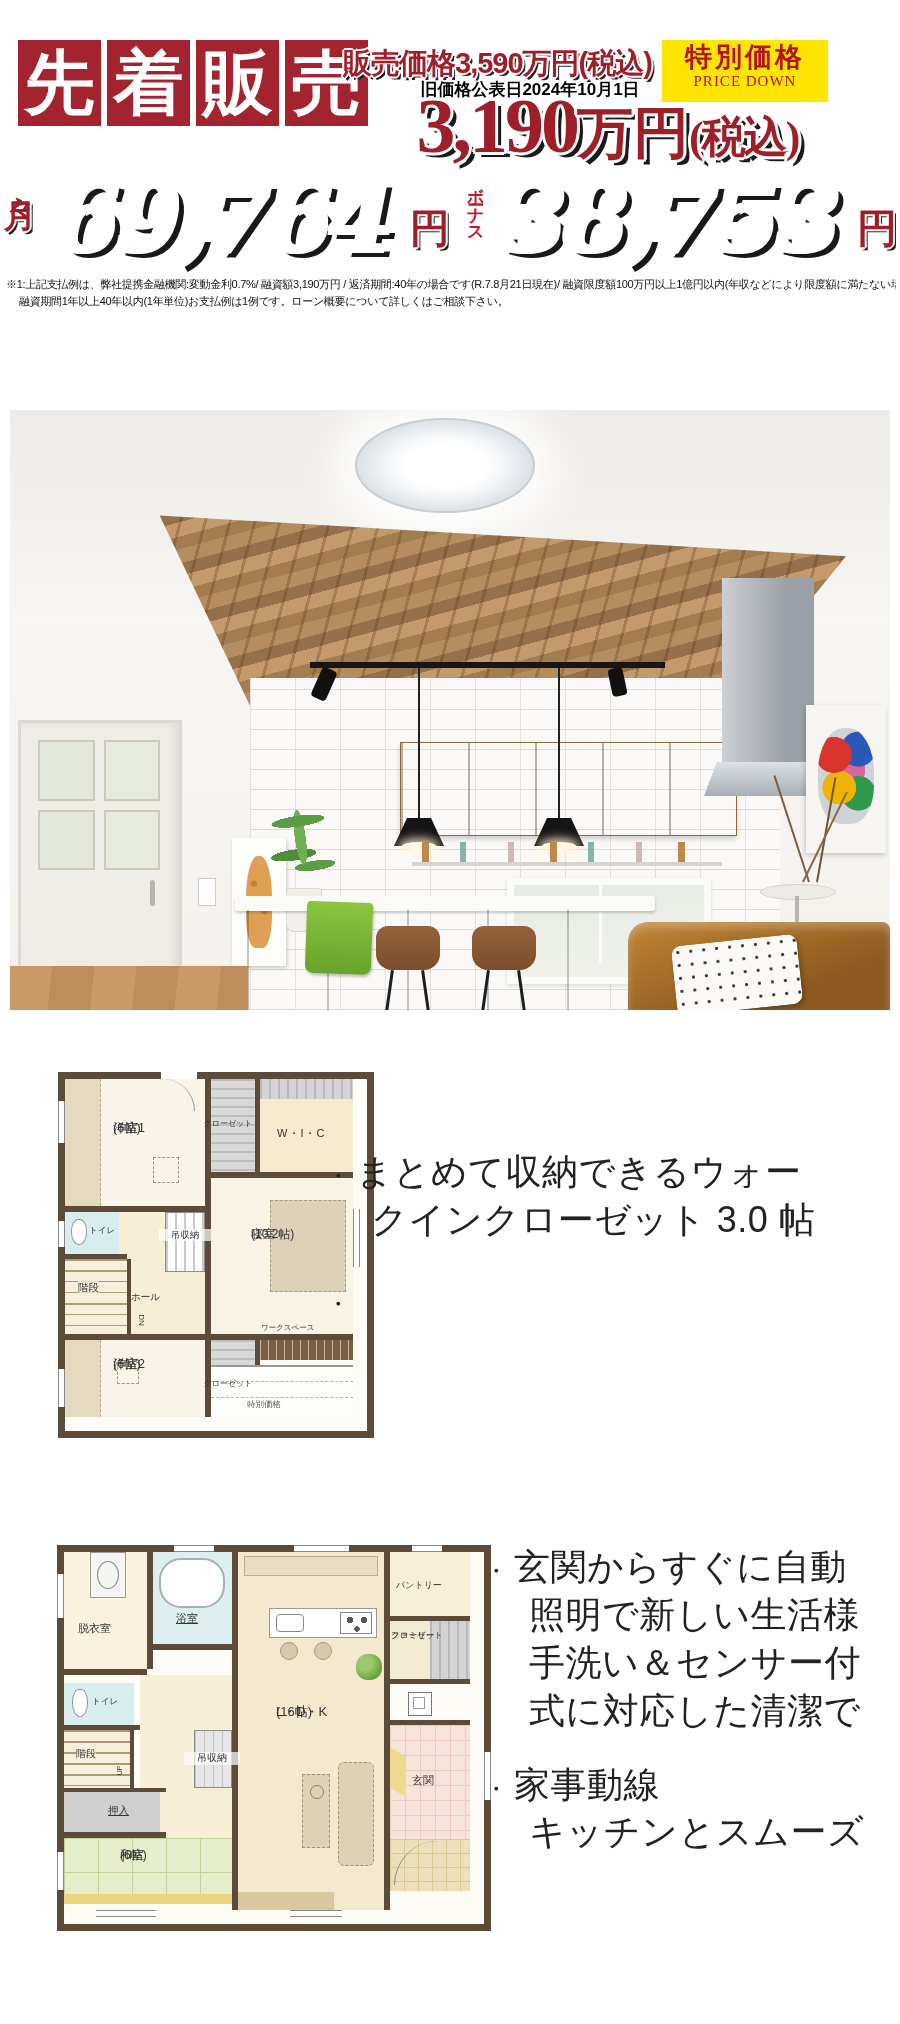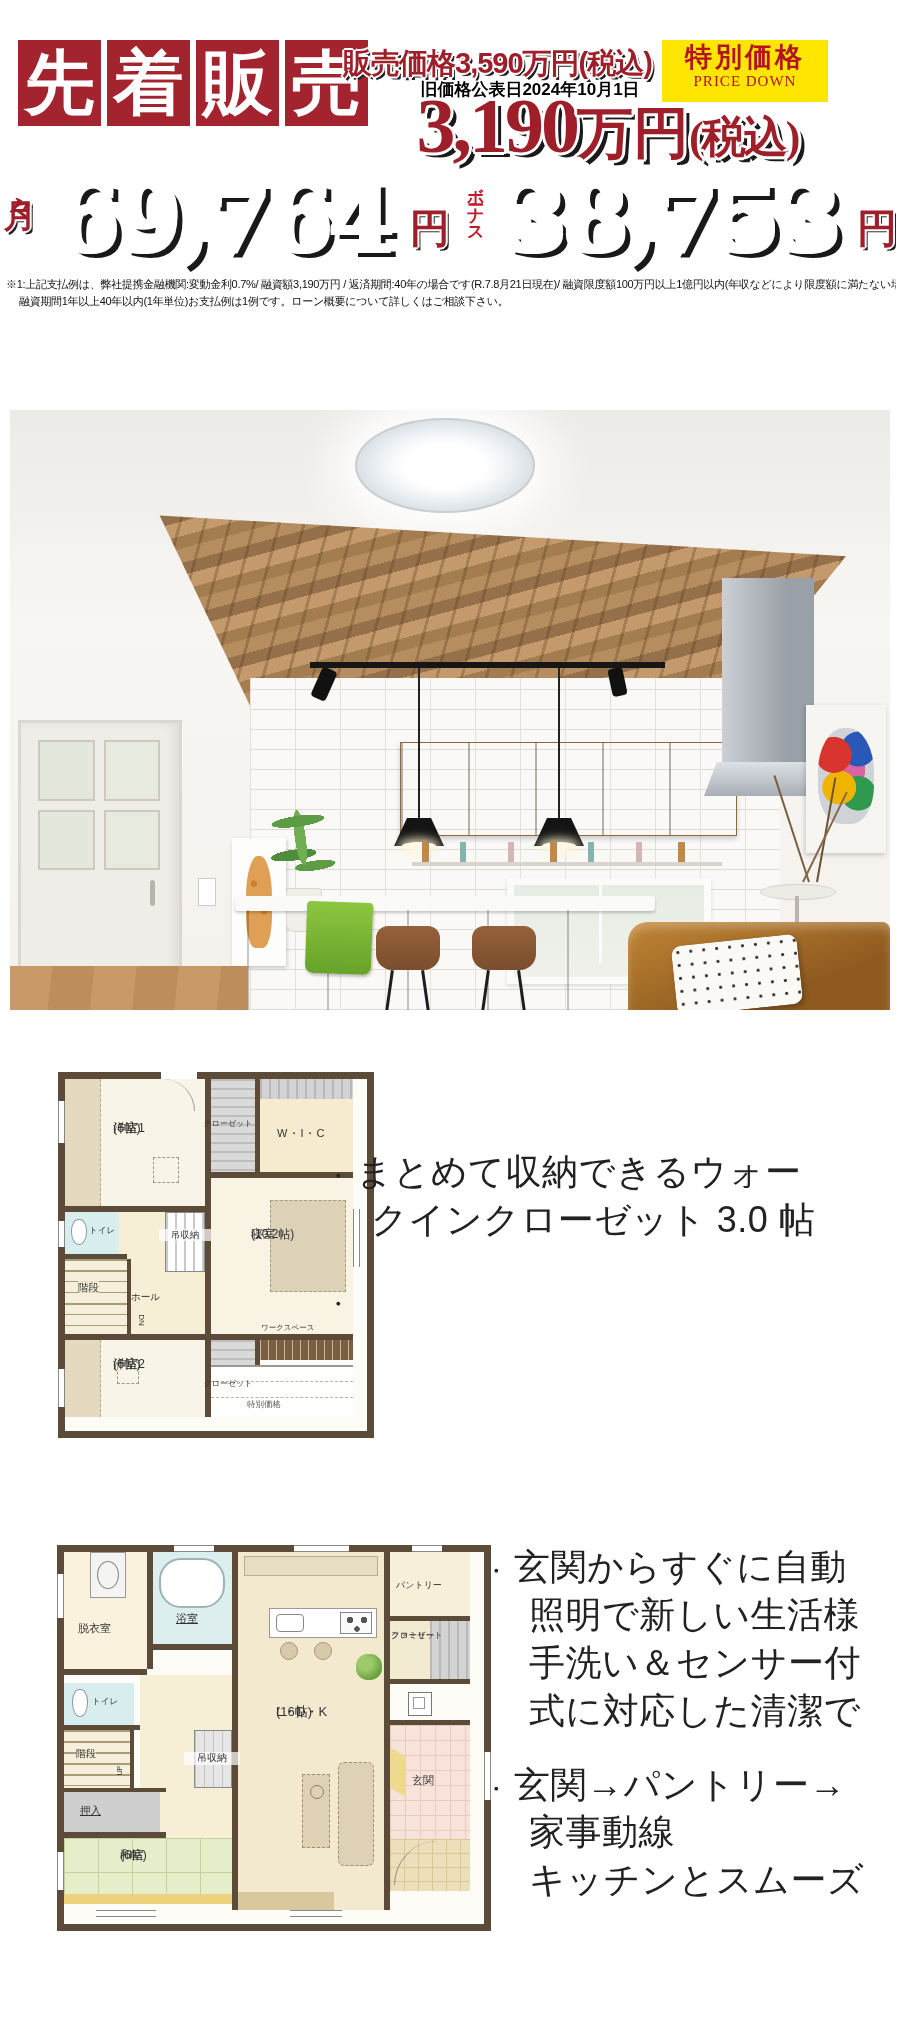--- a/index.html
+++ b/index.html
@@ -28,21 +28,21 @@
   .np-num{font-size:78px;letter-spacing:-3px;}
   .np-unit{font-size:56px;}
   .np-tax{font-size:44px;letter-spacing:-2px;}
 
   .payments{position:absolute;left:4px;top:176px;width:893px;display:flex;
             align-items:flex-end;justify-content:space-between;}
   .vlabel{writing-mode:vertical-rl;text-orientation:upright;font-weight:bold;line-height:1;}
   .v-month{font-size:33px;height:78px;margin-bottom:4px;}
   .v-bonus{font-size:17px;height:78px;margin-bottom:4px;color:#c21a28;
            text-shadow:1px 1px 0 #fff,-1px -1px 0 #fff;}
-  .amount{font-family:"DejaVu Serif",serif;font-weight:bold;
+  .amount{font-family:"DejaVu Serif",serif;font-style:italic;font-weight:bold;
           font-size:94px;line-height:0.84;letter-spacing:-4px;color:#c43a1f;
           text-shadow:-2px -2px 0 #fff,2px -2px 0 #fff,-2px 2px 0 #fff,2px 2px 0 #fff,7px 6px 0 #191919;}
   @supports (-webkit-background-clip:text){
     .amount{background:linear-gradient(180deg,#e8622c 12%,#d8431f 45%,#8d181c 88%);
             -webkit-background-clip:text;-webkit-text-fill-color:transparent;}
   }
   .yen{font-size:40px;margin:0 0 2px 2px;}
   .disclaimer{position:absolute;left:6px;top:276px;width:890px;font-size:11px;
               line-height:1.5;color:#111;letter-spacing:-0.3px;}
   .disclaimer div{white-space:nowrap;overflow:hidden;}
@@ -392,21 +392,21 @@
     <div class="pwin-v" style="left:-7px;top:300px;width:7px;height:38px;"></div>
     <div class="pwin" style="left:32px;top:358px;width:60px;height:7px;"></div>
     <div class="pwin" style="left:226px;top:358px;width:52px;height:7px;"></div>
     <div class="pwin-v" style="left:420px;top:200px;width:7px;height:48px;"></div>
 
     <div class="rlabel" style="left:14px;top:70px;font-size:11px;">脱衣室</div>
     <div class="rlabel" style="left:112px;top:60px;font-size:11px;text-decoration:underline;">浴室</div>
     <div class="rlabel" style="left:28px;top:144px;font-size:8.5px;">トイレ</div>
     <div class="rlabel" style="left:12px;top:196px;font-size:10px;background:rgba(246,239,219,.8);">階段</div>
     <div class="rlabel" style="left:52px;top:214px;font-size:7px;transform:rotate(-90deg);">UP</div>
-    <div class="rlabel" style="left:16px;top:252px;font-size:10.5px;text-decoration:underline;">押入</div>
+    <div class="rlabel" style="left:44px;top:252px;font-size:10.5px;text-decoration:underline;">押入</div>
     <div class="rlabel" style="left:56px;top:296px;font-size:12px;background:rgba(230,237,203,.75);">
       <div>和室</div>
       <div>(6帖)</div>
     </div>
     <div class="rlabel" style="left:120px;top:200px;width:56px;font-size:10px;background:rgba(255,255,255,.7);">吊収納</div>
     <div class="rlabel" style="left:212px;top:152px;font-size:13px;">
       <div>L・D・K</div>
       <div>(16帖)</div>
     </div>
     <div class="rlabel" style="left:332px;top:28px;font-size:9px;">パントリー</div>
@@ -423,20 +423,19 @@
       <div class="flines">
         <div>玄関からすぐに自動</div>
         <div>照明で新しい生活様</div>
         <div>手洗い＆センサー付</div>
         <div>式に対応した清潔で</div>
       </div>
     </div>
     <div class="feat">
       <span class="bullet">・</span>
       <div class="flines">
-        <div>玄関→パントリー→</div>
         <div>家事動線</div>
         <div>キッチンとスムーズ</div>
       </div>
     </div>
   </div>
 
 </div>
 
 </body></html>

